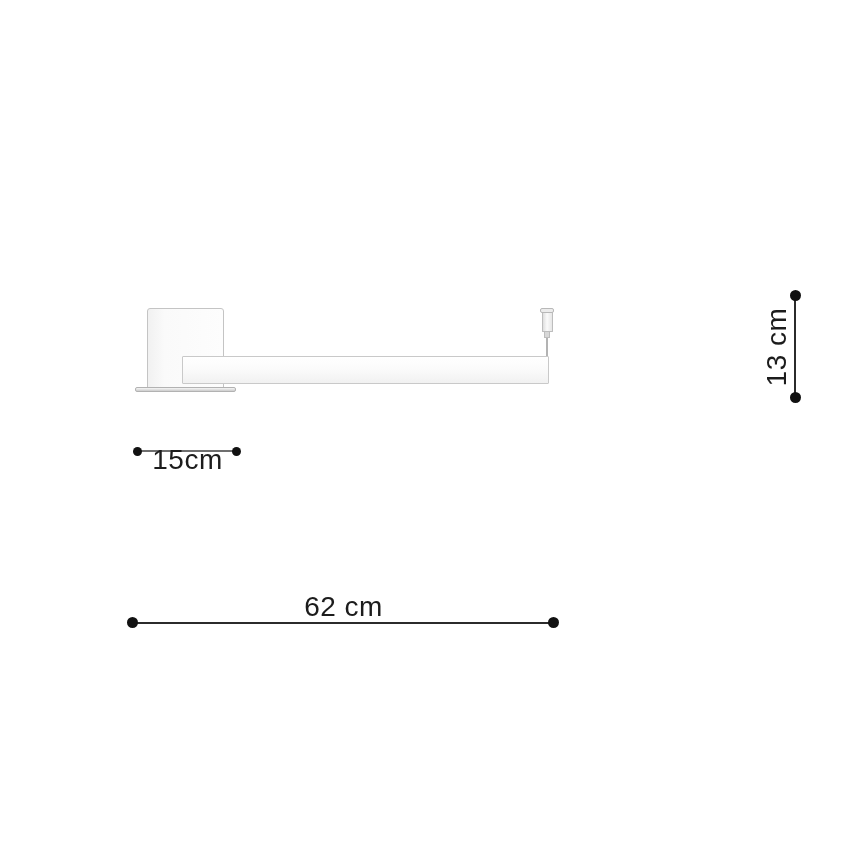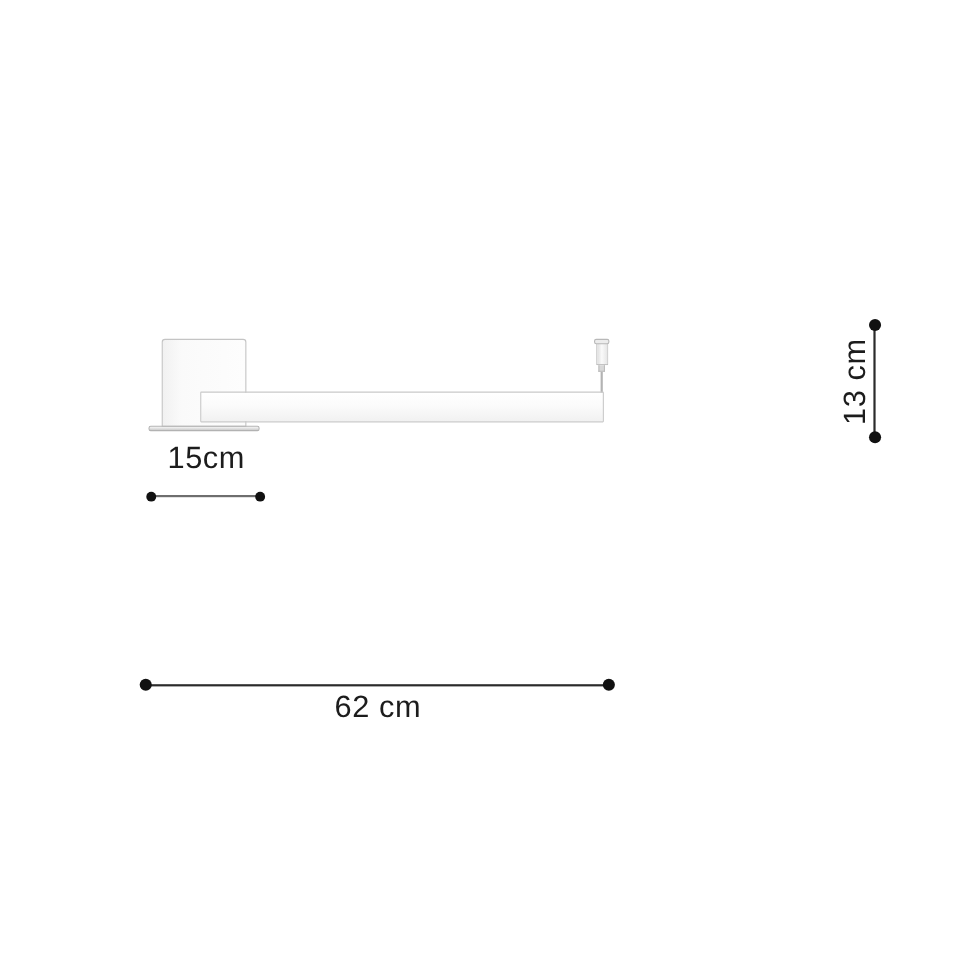--- a/index.html
+++ b/index.html
@@ -130,28 +130,28 @@
     <div class="canopy"></div>
     <div class="bar"></div>
     <div class="flange"></div>
     <div class="connector-cap"></div>
     <div class="connector-body"></div>
     <div class="connector-neck"></div>
     <div class="wire"></div>
   </div>
 
   <div>
-    <div class="dim-label" style="left:138px; top:401px; width:99px;">15cm</div>
+    <div class="dim-label" style="left:138px; top:445px; width:99px;">15cm</div>
     <div class="dim-line-h" style="left:138px; top:450px; width:99px; background:#6e6e6e;"></div>
     <div class="dot small" style="left:133px; top:447px;"></div>
     <div class="dot small" style="left:232px; top:447px;"></div>
   </div>
 
   <div>
-    <div class="dim-label" style="left:133px; top:592px; width:421px;margin-top:36px;">62 cm</div>
+    <div class="dim-label" style="left:133px; top:592px; width:421px;">62 cm</div>
     <div class="dim-line-h" style="left:133px; top:622px; width:421px; background:#2b2b2b;"></div>
     <div class="dot big" style="left:127px; top:617px;"></div>
     <div class="dot big" style="left:548px; top:617px;"></div>
   </div>
 
   <div>
     <div class="dim-label rotated" style="left:727px; top:332px; width:100px;">13 cm</div>
     <div class="dim-line-v" style="left:794px; top:298px; height:98px; background:#2b2b2b;"></div>
     <div class="dot big" style="left:790px; top:290px;"></div>
     <div class="dot big" style="left:790px; top:392px;"></div>

